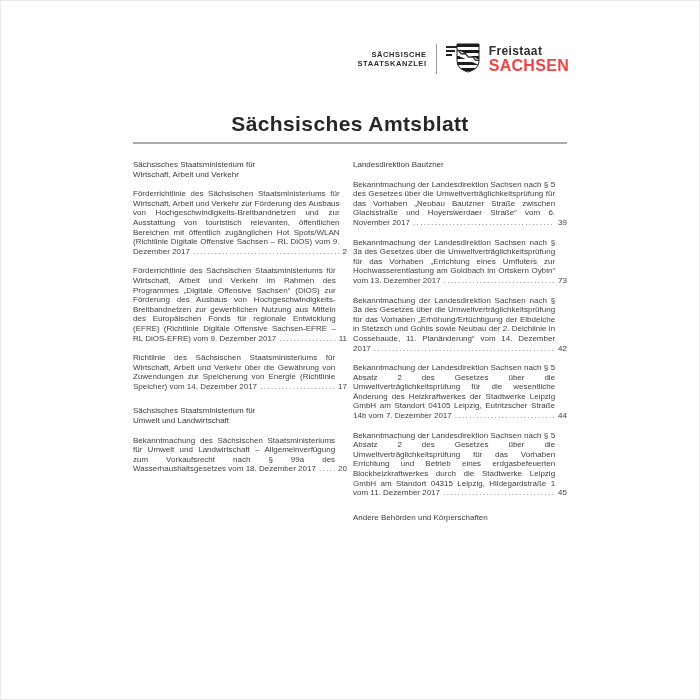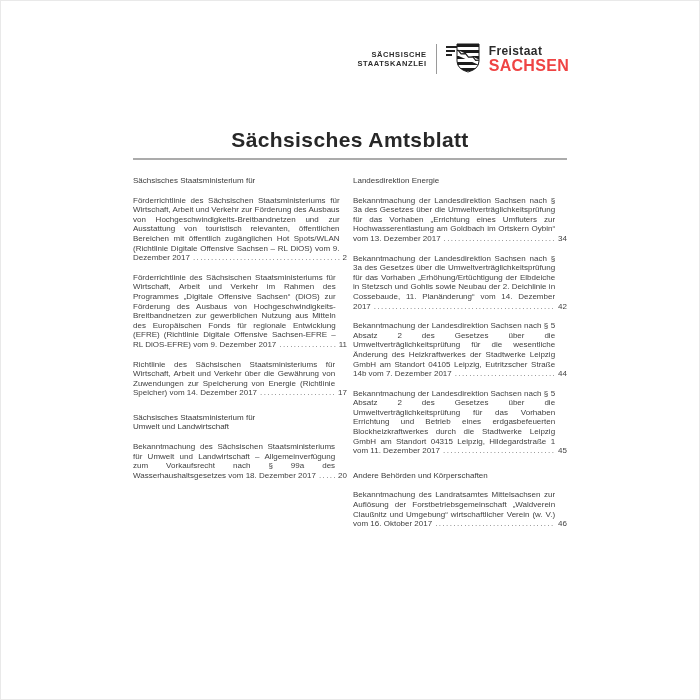--- a/index.html
+++ b/index.html
@@ -15,21 +15,21 @@
   .arms-lines div{height:2px;background:#222;margin-bottom:2px;}
   .arms-lines .l1{width:12px;}
   .arms-lines .l2{width:9px;}
   .arms-lines .l3{width:6px;}
   .arms{position:absolute;right:0;top:0;}
   .state{line-height:1;}
   .freistaat{font-size:12px;font-weight:bold;color:#2c2c2c;letter-spacing:0.4px;margin-bottom:1px;}
   .sachsen{font-size:16px;font-weight:bold;color:#ef4444;letter-spacing:0.3px;}
 
   
-  .content{position:absolute;left:133px;top:16px;width:434px;}
+  .content{position:absolute;left:133px;top:0;width:434px;}
   .doc-title{margin:113px 0 0 0;text-align:center;font-size:21px;font-weight:bold;color:#272727;letter-spacing:0.4px;line-height:22px;}
   .rule{height:1px;background:#ababab;}
   .rule.top{margin-top:7px;}
   .issue-row{display:flex;justify-content:space-between;align-items:baseline;font-size:11.5px;color:#474747;padding:8px 1px 9px 1px;}
   .toc-title{margin:23px 0 0 0;font-size:12.5px;font-weight:bold;color:#2a2a2a;letter-spacing:0.2px;}
 
   
   .columns{margin-top:16px;display:grid;grid-template-columns:1fr 1fr;column-gap:6px;}
   .col{font-size:8px;line-height:9.6px;color:#3f3f3f;}
   .toc-section{margin:15px 0 10px 0;color:#3b3b3b;}
@@ -86,20 +86,21 @@
   <div class="content">
     <h1 class="doc-title">Sächsisches Amtsblatt</h1>
     <div class="rule top"></div>
     <div class="rule"></div>
 
 
     <div class="columns">
       <div class="col" id="col-left">
           <div class="toc-section">
             <div>Sächsisches Staatsministerium für</div>
+            <div>Wirtschaft, Arbeit und Verkehr</div>
           </div>
           <div class="toc-entry">
             <span class="etext">Förderrichtlinie des Sächsischen Staatsministeriums für Wirtschaft, Arbeit und Verkehr zur Förderung des Ausbaus von Hochgeschwindigkeits-Breitbandnetzen und zur Ausstattung von touristisch relevanten, öffentlichen Bereichen mit öffentlich zugänglichen Hot Spots/WLAN (Richtlinie Digitale Offensive Sachsen – RL DiOS) vom 9. Dezember 2017</span>
             <span class="epage">2</span>
           </div>
           <div class="toc-entry">
             <span class="etext">Förderrichtlinie des Sächsischen Staatsministeriums für Wirtschaft, Arbeit und Verkehr im Rahmen des Programmes „Digitale Offensive Sachsen“ (DiOS) zur Förderung des Ausbaus von Hochgeschwindigkeits-Breitbandnetzen zur gewerblichen Nutzung aus Mitteln des Europäischen Fonds für regionale Entwicklung (EFRE) (Richtlinie Digitale Offensive Sachsen-EFRE – RL DiOS-EFRE) vom 9. Dezember 2017</span>
             <span class="epage">11</span>
           </div>
           <div class="toc-entry">
@@ -110,41 +111,41 @@
             <div>Sächsisches Staatsministerium für</div>
             <div>Umwelt und Landwirtschaft</div>
           </div>
           <div class="toc-entry">
             <span class="etext">Bekanntmachung des Sächsischen Staatsministeriums für Umwelt und Landwirtschaft – Allgemeinverfügung zum Vorkaufsrecht nach § 99a des Wasserhaushaltsgesetzes vom 18. Dezember 2017</span>
             <span class="epage">20</span>
           </div>
         </div>
       <div class="col" id="col-right">
           <div class="toc-section">
-            <div>Landesdirektion Energie</div>
+            <div>Landesdirektion Bautzner</div>
+          </div>
+          <div class="toc-entry">
+            <span class="etext">Bekanntmachung der Landesdirektion Sachsen nach § 5 des Gesetzes über die Umweltverträglichkeitsprüfung für das Vorhaben „Neubau Bautzner Straße zwischen Glacisstraße und Hoyerswerdaer Straße“ vom 6. November 2017</span>
+            <span class="epage">39</span>
           </div>
           <div class="toc-entry">
             <span class="etext">Bekanntmachung der Landesdirektion Sachsen nach § 3a des Gesetzes über die Umweltverträglichkeitsprüfung für das Vorhaben „Errichtung eines Umfluters zur Hochwasserentlastung am Goldbach im Ortskern Oybin“ vom 13. Dezember 2017</span>
-            <span class="epage">34</span>
+            <span class="epage">73</span>
           </div>
           <div class="toc-entry">
             <span class="etext">Bekanntmachung der Landesdirektion Sachsen nach § 3a des Gesetzes über die Umweltverträglichkeitsprüfung für das Vorhaben „Erhöhung/Ertüchtigung der Elbdeiche in Stetzsch und Gohlis sowie Neubau der 2. Deichlinie in Cossebaude, 11. Planänderung“ vom 14. Dezember 2017</span>
             <span class="epage">42</span>
           </div>
           <div class="toc-entry">
             <span class="etext">Bekanntmachung der Landesdirektion Sachsen nach § 5 Absatz 2 des Gesetzes über die Umweltverträglichkeitsprüfung für die wesentliche Änderung des Heizkraftwerkes der Stadtwerke Leipzig GmbH am Standort 04105 Leipzig, Eutritzscher Straße 14b vom 7. Dezember 2017</span>
             <span class="epage">44</span>
           </div>
           <div class="toc-entry">
             <span class="etext">Bekanntmachung der Landesdirektion Sachsen nach § 5 Absatz 2 des Gesetzes über die Umweltverträglichkeitsprüfung für das Vorhaben Errichtung und Betrieb eines erdgasbefeuerten Blockheizkraftwerkes durch die Stadtwerke Leipzig GmbH am Standort 04315 Leipzig, Hildegardstraße 1 vom 11. Dezember 2017</span>
             <span class="epage">45</span>
           </div>
           <div class="toc-section">
             <div>Andere Behörden und Körperschaften</div>
           </div>
-          <div class="toc-entry">
-            <span class="etext">Bekanntmachung des Landratsamtes Mittelsachsen zur Auflösung der Forstbetriebsgemeinschaft „Waldverein Claußnitz und Umgebung“ wirtschaftlicher Verein (w. V.) vom 16. Oktober 2017</span>
-            <span class="epage">46</span>
-          </div>
         </div>
     </div>
   </div>
 </div>
 
 </body></html>

